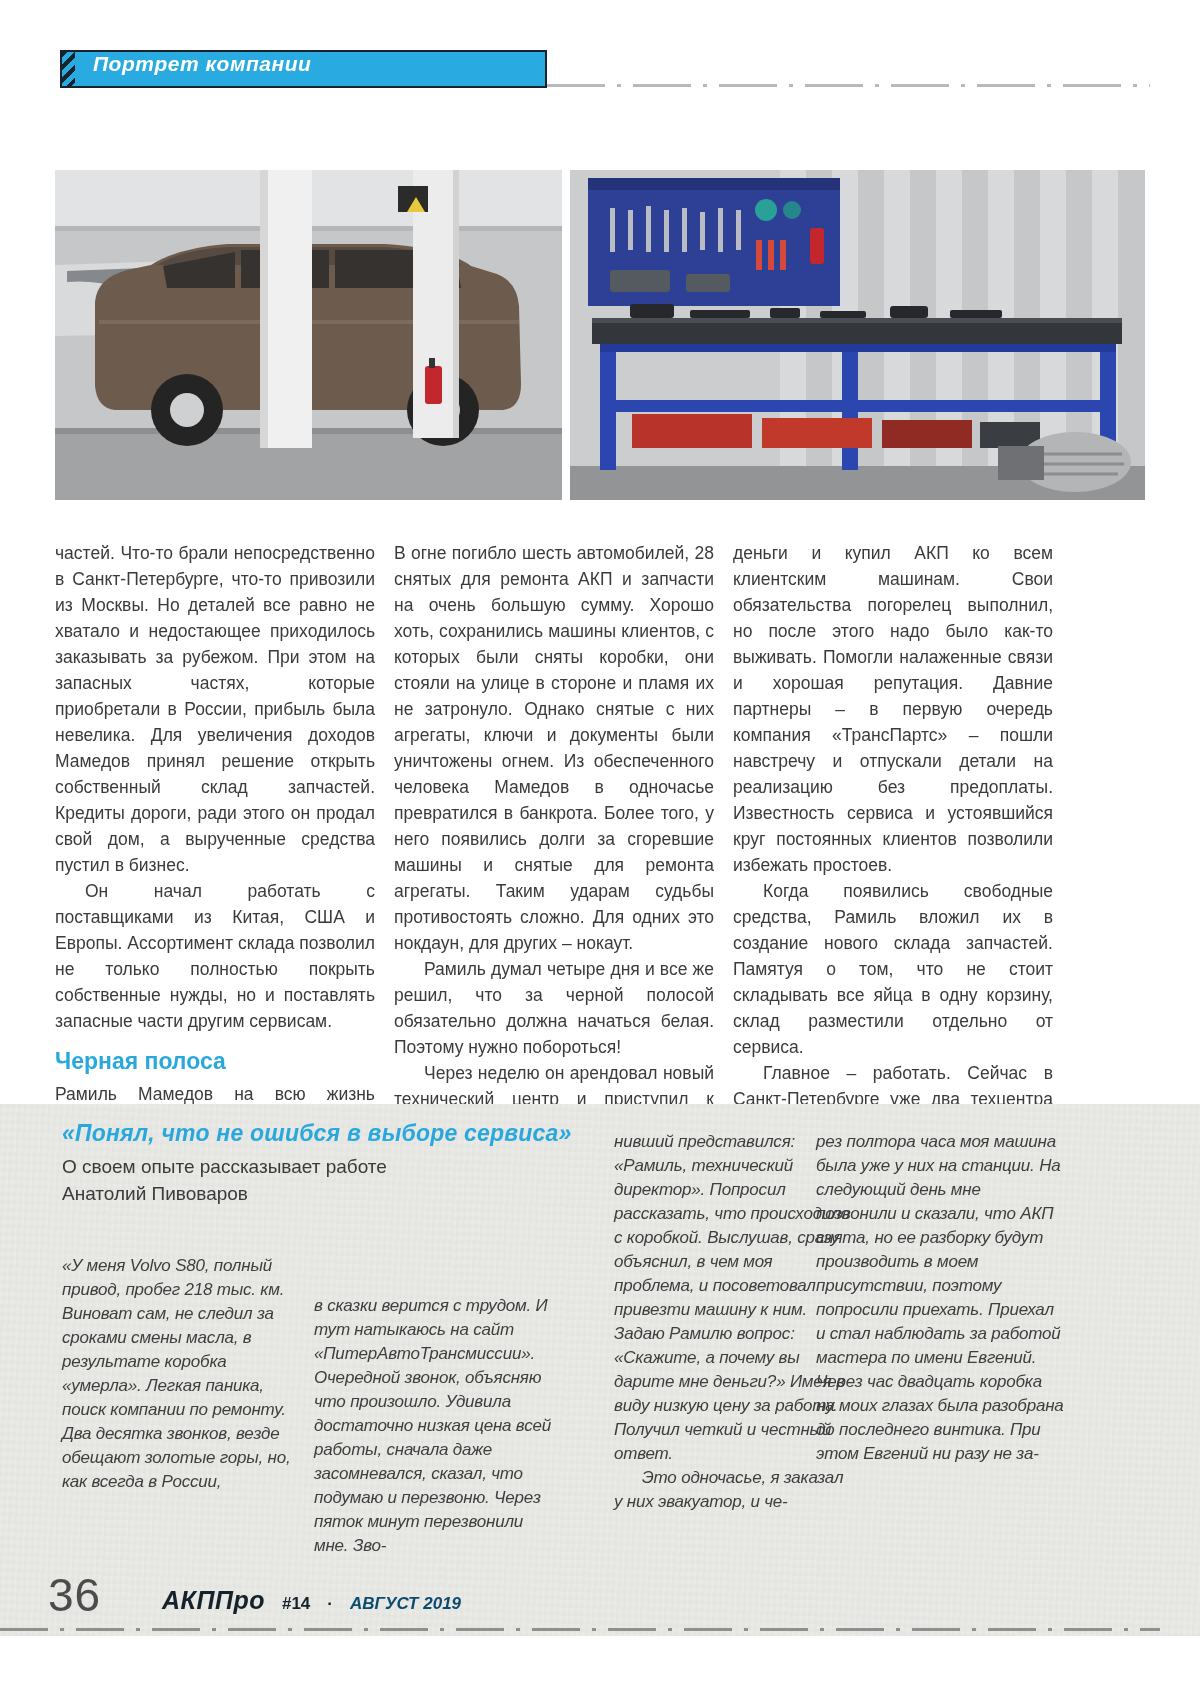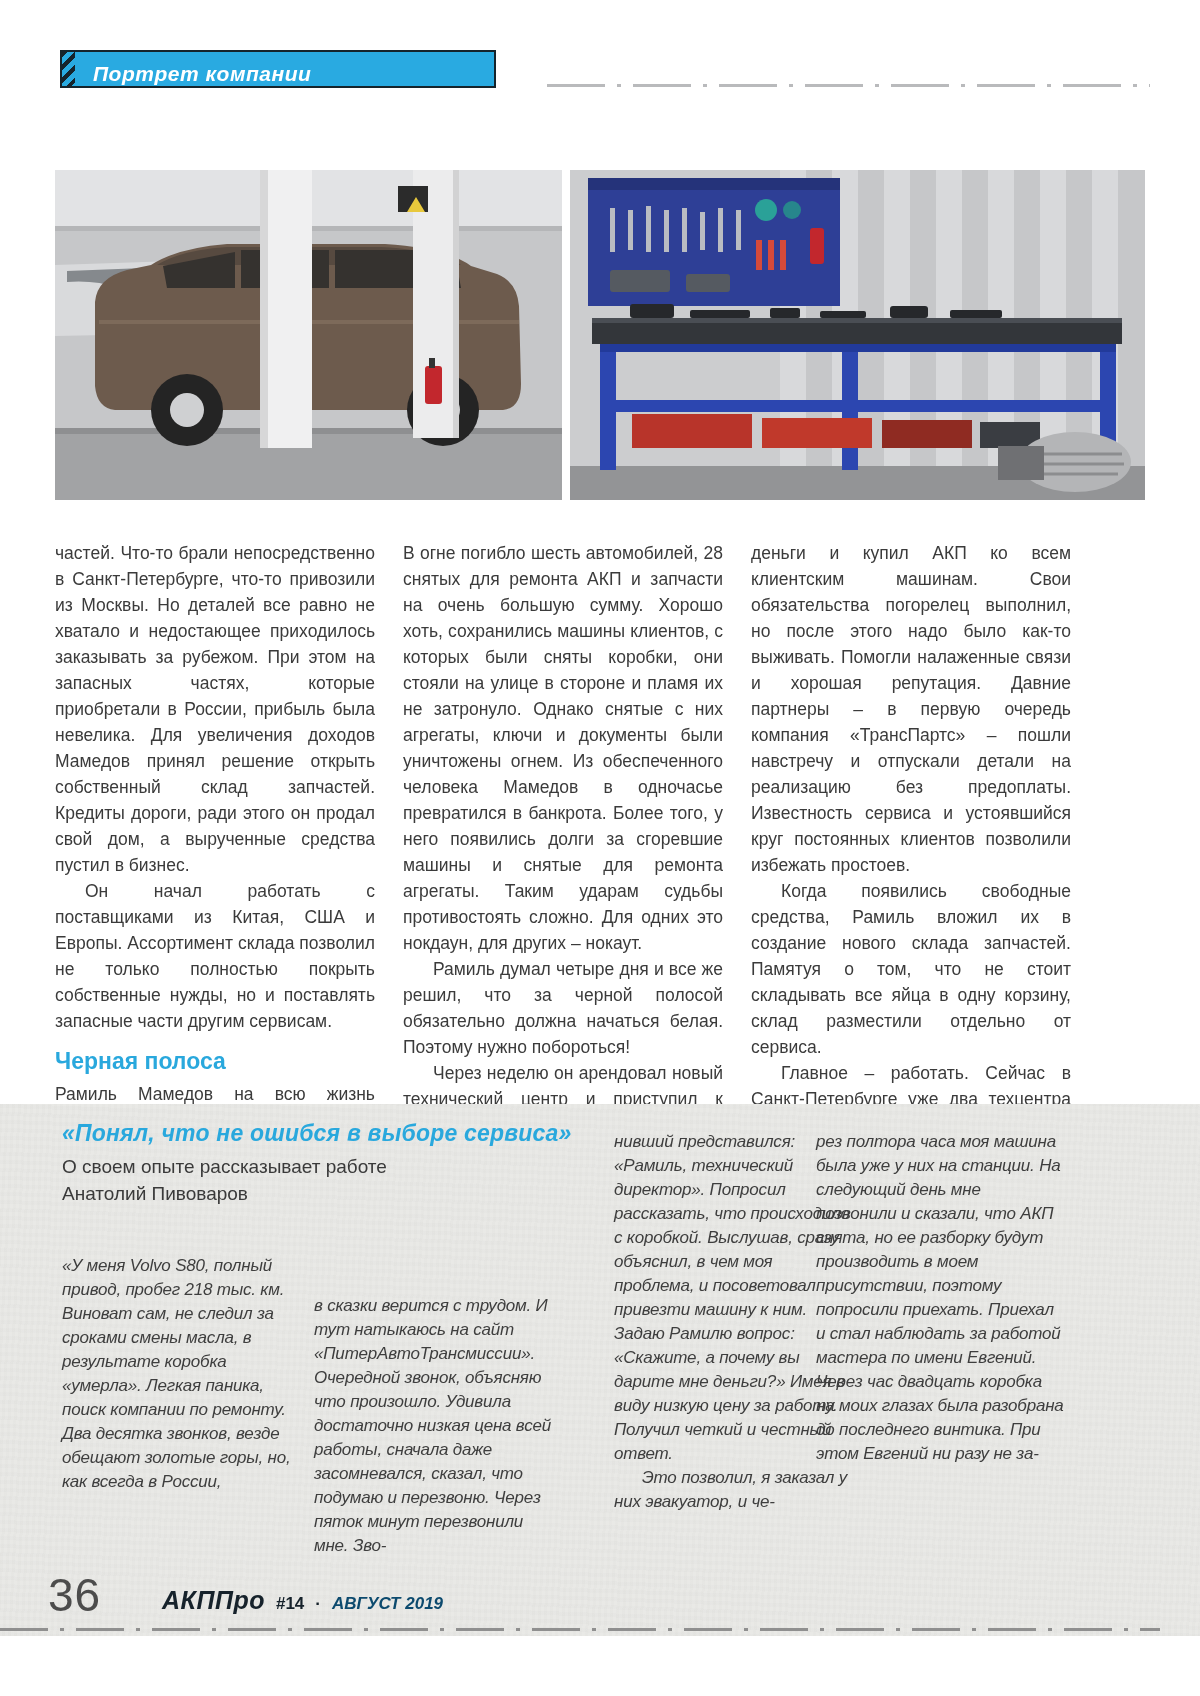--- a/index.html
+++ b/index.html
@@ -3,22 +3,22 @@
 <meta charset="utf-8">
 <style>
   * { margin:0; padding:0; box-sizing:border-box; }
   html,body { background:#ffffff; }
   .page {
     position:relative; width:1200px; height:1696px; background:#ffffff;
     font-family:"Liberation Sans", sans-serif; overflow:hidden;
   }
   
   .banner {
-    position:absolute; left:60px; top:50px; width:436px; height:38px;
-    background:#29aae1; border:2px solid #15242c; display:flex; align-items:flex-end;
+    position:absolute; left:60px; top:50px; width:487px; height:38px;
+    background:#29aae1; border:2px solid #15242c; display:flex; align-items:flex-start;
   }
   .banner-hatch {
     width:13px; height:100%;
     background:repeating-linear-gradient(135deg,#15242c 0 4px,#29aae1 4px 9px);
   }
   .banner-label {
     color:#ffffff; font-size:21px; font-weight:bold; font-style:italic;
     padding-left:18px; letter-spacing:.5px; white-space:nowrap;
   }
   .header-dash {
@@ -26,21 +26,21 @@
     background:repeating-linear-gradient(90deg,#b9babc 0 58px,transparent 58px 70px,#b9babc 70px 74px,transparent 74px 86px);
   }
   
   .photo { position:absolute; top:170px; overflow:hidden; }
   .photo svg { display:block; width:100%; height:100%; }
   .photo-left  { left:55px;  width:507px; height:330px; }
   .photo-right { left:570px; width:575px; height:330px; }
   
   .article {
     position:absolute; left:55px; top:540px; width:1016px; height:618px;
-    display:flex; gap:28px; overflow:hidden;
+    display:flex; gap:19px; overflow:hidden;
   }
   .a-col { width:320px; }
   .a-col p {
     font-size:17.5px; line-height:26px; color:#3b3b3b; text-align:justify;
   }
   .a-col p.indent { text-indent:30px; }
   .a-subhead {
     font-size:23px; font-weight:bold; color:#29a8dd; margin:14px 0 6px 0;
   }
   
@@ -70,21 +70,21 @@
   .t-col1 { left:62px;  top:150px; width:242px; }
   .t-col2 { left:314px; top:150px; width:242px;margin-top:40px; }
   .t-col3 { left:566px; top:26px;  width:240px;margin-left:48px; }
   .t-col4 { left:816px; top:26px;  width:248px; }
   
   .page-num {
     position:absolute; left:48px; top:1568px; font-size:46px; color:#4c4c4c;
     letter-spacing:1px;
   }
   .logo-row {
-    position:absolute; left:162px; top:1586px; display:flex; align-items:baseline; gap:11px;
+    position:absolute; left:162px; top:1586px; display:flex; align-items:baseline; gap:17px;
   }
   .logo-name {
     font-size:25px; font-weight:bold; font-style:italic; color:#16222b; letter-spacing:.5px;
   }
   .logo-issue { font-size:17px; font-weight:bold; color:#16222b; }
   .logo-dot   { font-size:17px; font-weight:bold; color:#16222b; }
   .logo-date  { font-size:17px; font-weight:bold; font-style:italic; color:#0c4a6e; }
   .footer-dash {
     position:absolute; left:0px; top:1628px; width:1160px; height:3px;
     background:repeating-linear-gradient(90deg,#8f8f8f 0 48px,transparent 48px 60px,#8f8f8f 60px 64px,transparent 64px 76px);
@@ -241,21 +241,21 @@
       <div class="t-sub">Анатолий Пивоваров</div>
     </div>
     <div class="t-col t-col1">
       <p>«У меня Volvo S80, полный привод, пробег 218 тыс. км. Виноват сам, не следил за сроками смены масла, в результате коробка «умерла». Легкая паника, поиск компании по ремонту. Два десятка звонков, везде обещают золотые горы, но, как всегда в России,</p>
     </div>
     <div class="t-col t-col2">
       <p>в сказки верится с трудом. И тут натыкаюсь на сайт «ПитерАвтоТрансмиссии». Очередной звонок, объясняю что произошло. Удивила достаточно низкая цена всей работы, сначала даже засомневался, сказал, что подумаю и перезвоню. Через пяток минут перезвонили мне. Зво-</p>
     </div>
     <div class="t-col t-col3">
       <p>нивший представился: «Рамиль, технический директор». Попросил рассказать, что происходило с коробкой. Выслушав, сразу объяснил, в чем моя проблема, и посоветовал привезти машину к ним. Задаю Рамилю вопрос: «Скажите, а почему вы дарите мне деньги?» Имея в виду низкую цену за работу. Получил четкий и честный ответ.</p>
-      <p class="indent">Это позволил, я заказал у них эвакуатор, и че-</p>
+      <p class="indent">Это одночасье, я заказал у них эвакуатор, и че-</p>
     </div>
     <div class="t-col t-col4">
       <p>рез полтора часа моя машина была уже у них на станции. На следующий день мне позвонили и сказали, что АКП снята, но ее разборку будут производить в моем присутствии, поэтому попросили приехать. Приехал и стал наблюдать за работой мастера по имени Евгений. Через час двадцать коробка на моих глазах была разобрана до последнего винтика. При этом Евгений ни разу не за-</p>
     </div>
   </div>
 
   <div class="page-num">36</div>
   <div class="logo-row">
     <span class="logo-name">АКППро</span>
     <span class="logo-issue">#14</span>

